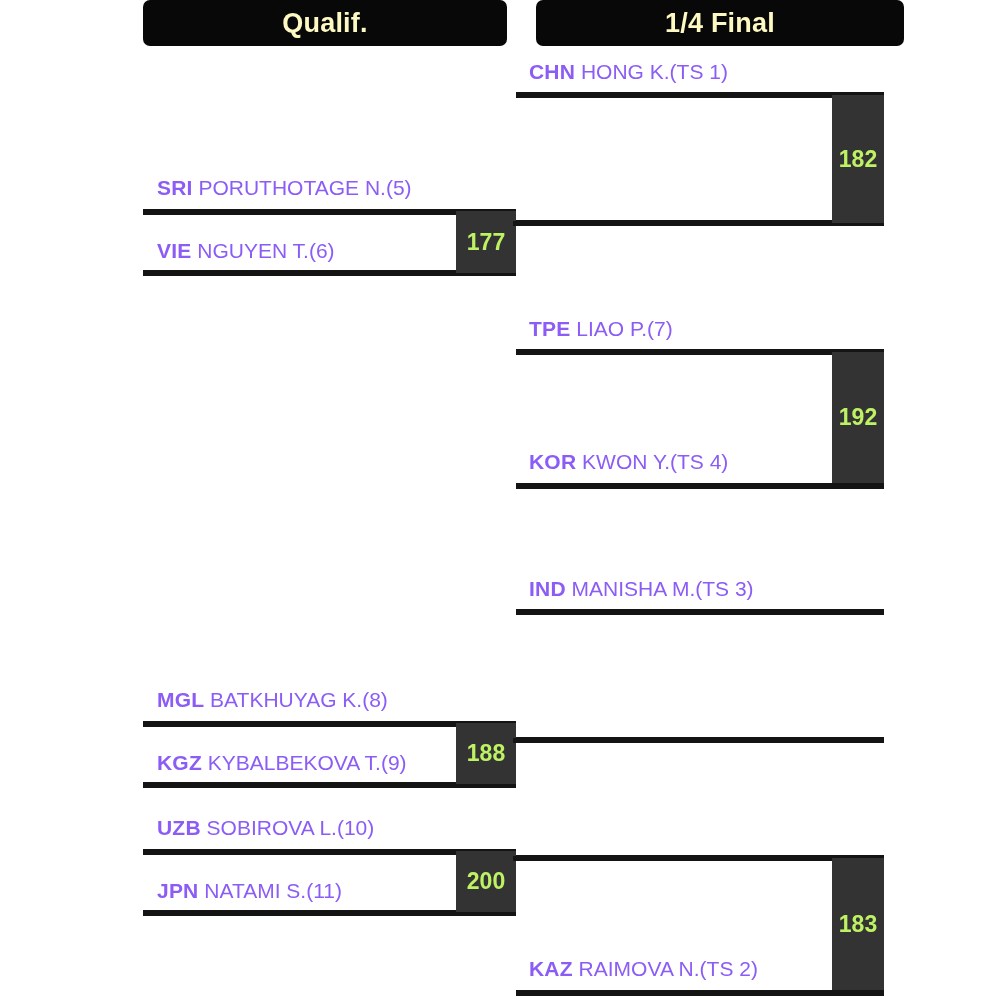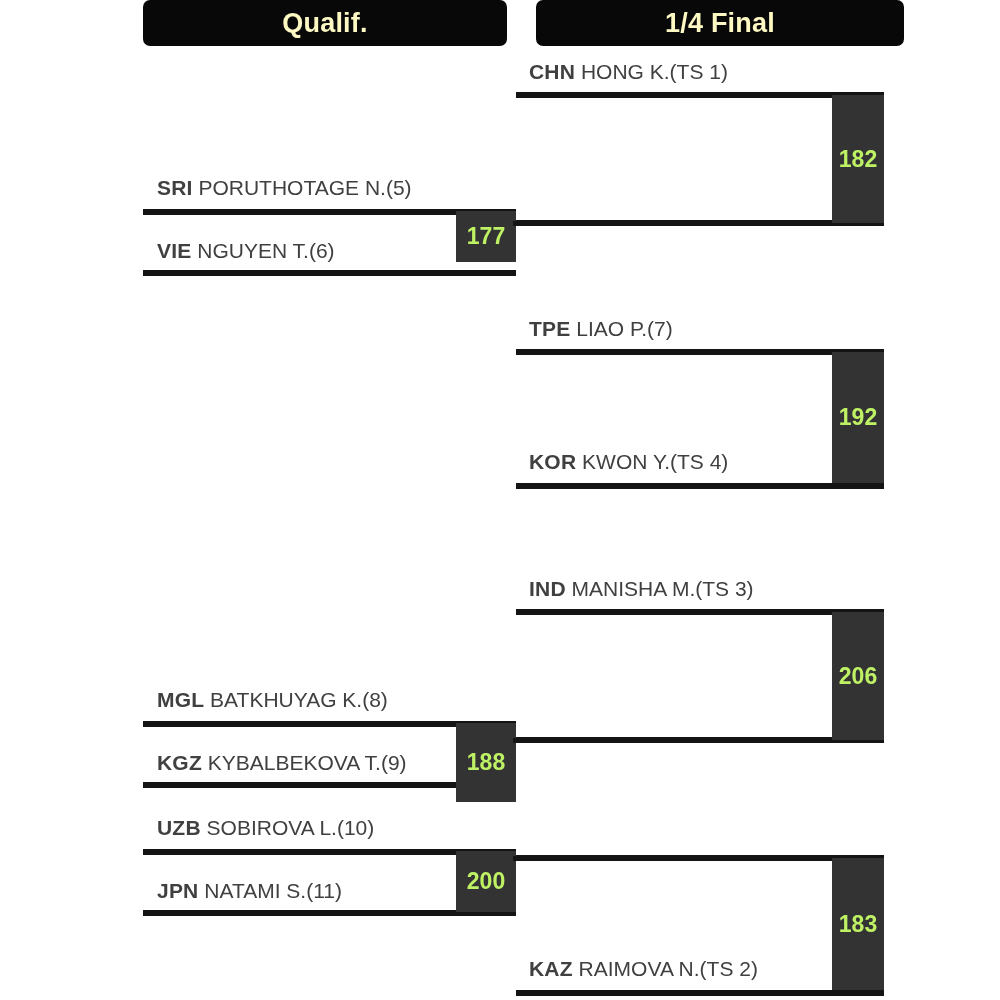--- a/index.html
+++ b/index.html
@@ -42,21 +42,21 @@
     position: absolute;
     background: #141414;
     height: 5px;
   }
 
   
   .competitor {
     position: absolute;
     white-space: nowrap;
     font-size: 21px;
-    color: #404040;
+    color: #8b5cf6;
     line-height: 24px;
   }
   .competitor .noc {
     font-weight: bold;
     letter-spacing: 0.2px;
   }
   .competitor .who {
     font-weight: normal;
   }
 
@@ -94,21 +94,21 @@
   </div>
 
   <div class="competitor" style="left:157px; top:176px;">
     <span class="noc">SRI</span><span class="who"> PORUTHOTAGE N.(5)</span>
   </div>
   <div class="rail-h" style="left:143px; top:209px; width:373px;"></div>
   <div class="competitor" style="left:157px; top:239px;">
     <span class="noc">VIE</span><span class="who"> NGUYEN T.(6)</span>
   </div>
   <div class="rail-h" style="left:143px; top:270px; width:373px;"></div>
-  <div class="score-box" style="left:456px; top:211px; width:60px; height:51px;">
+  <div class="score-box" style="left:456px; top:211px; width:60px; height:62px;">
     <span>177</span>
   </div>
 
   <div class="link-h" style="left:513px; top:221px; width:20px;"></div>
 
   <div class="competitor" style="left:529px; top:317px;">
     <span class="noc">TPE</span><span class="who"> LIAO P.(7)</span>
   </div>
   <div class="rail-h" style="left:516px; top:349px; width:368px;"></div>
   <div class="competitor" style="left:529px; top:450px;">
@@ -117,33 +117,30 @@
   <div class="rail-h" style="left:516px; top:483px; width:368px;"></div>
   <div class="score-box" style="left:832px; top:352px; width:52px; height:131px;">
     <span>192</span>
   </div>
 
   <div class="competitor" style="left:529px; top:577px;">
     <span class="noc">IND</span><span class="who"> MANISHA M.(TS 3)</span>
   </div>
   <div class="rail-h" style="left:516px; top:609px; width:368px;"></div>
   <div class="rail-h" style="left:516px; top:737px; width:368px;"></div>
-  <div class="score-box" style="left:832px; top:612px; width:52px; height:128px;">
-    <span>206</span>
-  </div>
 
   <div class="competitor" style="left:157px; top:688px;text-align:center;">
     <span class="noc">MGL</span><span class="who"> BATKHUYAG K.(8)</span>
   </div>
   <div class="rail-h" style="left:143px; top:721px; width:373px;"></div>
   <div class="competitor" style="left:157px; top:751px;">
     <span class="noc">KGZ</span><span class="who"> KYBALBEKOVA T.(9)</span>
   </div>
   <div class="rail-h" style="left:143px; top:782px; width:373px;"></div>
-  <div class="score-box" style="left:456px; top:723px; width:60px; height:79px;justify-content:center;">
+  <div class="score-box" style="left:456px; top:723px; width:60px; height:61px;justify-content:center;">
     <span>188</span>
   </div>
 
   <div class="link-h" style="left:513px; top:738px; width:20px;"></div>
 
   <div class="competitor" style="left:157px; top:816px;">
     <span class="noc">UZB</span><span class="who"> SOBIROVA L.(10)</span>
   </div>
   <div class="rail-h" style="left:143px; top:849px; width:373px;"></div>
   <div class="competitor" style="left:157px; top:879px;">

